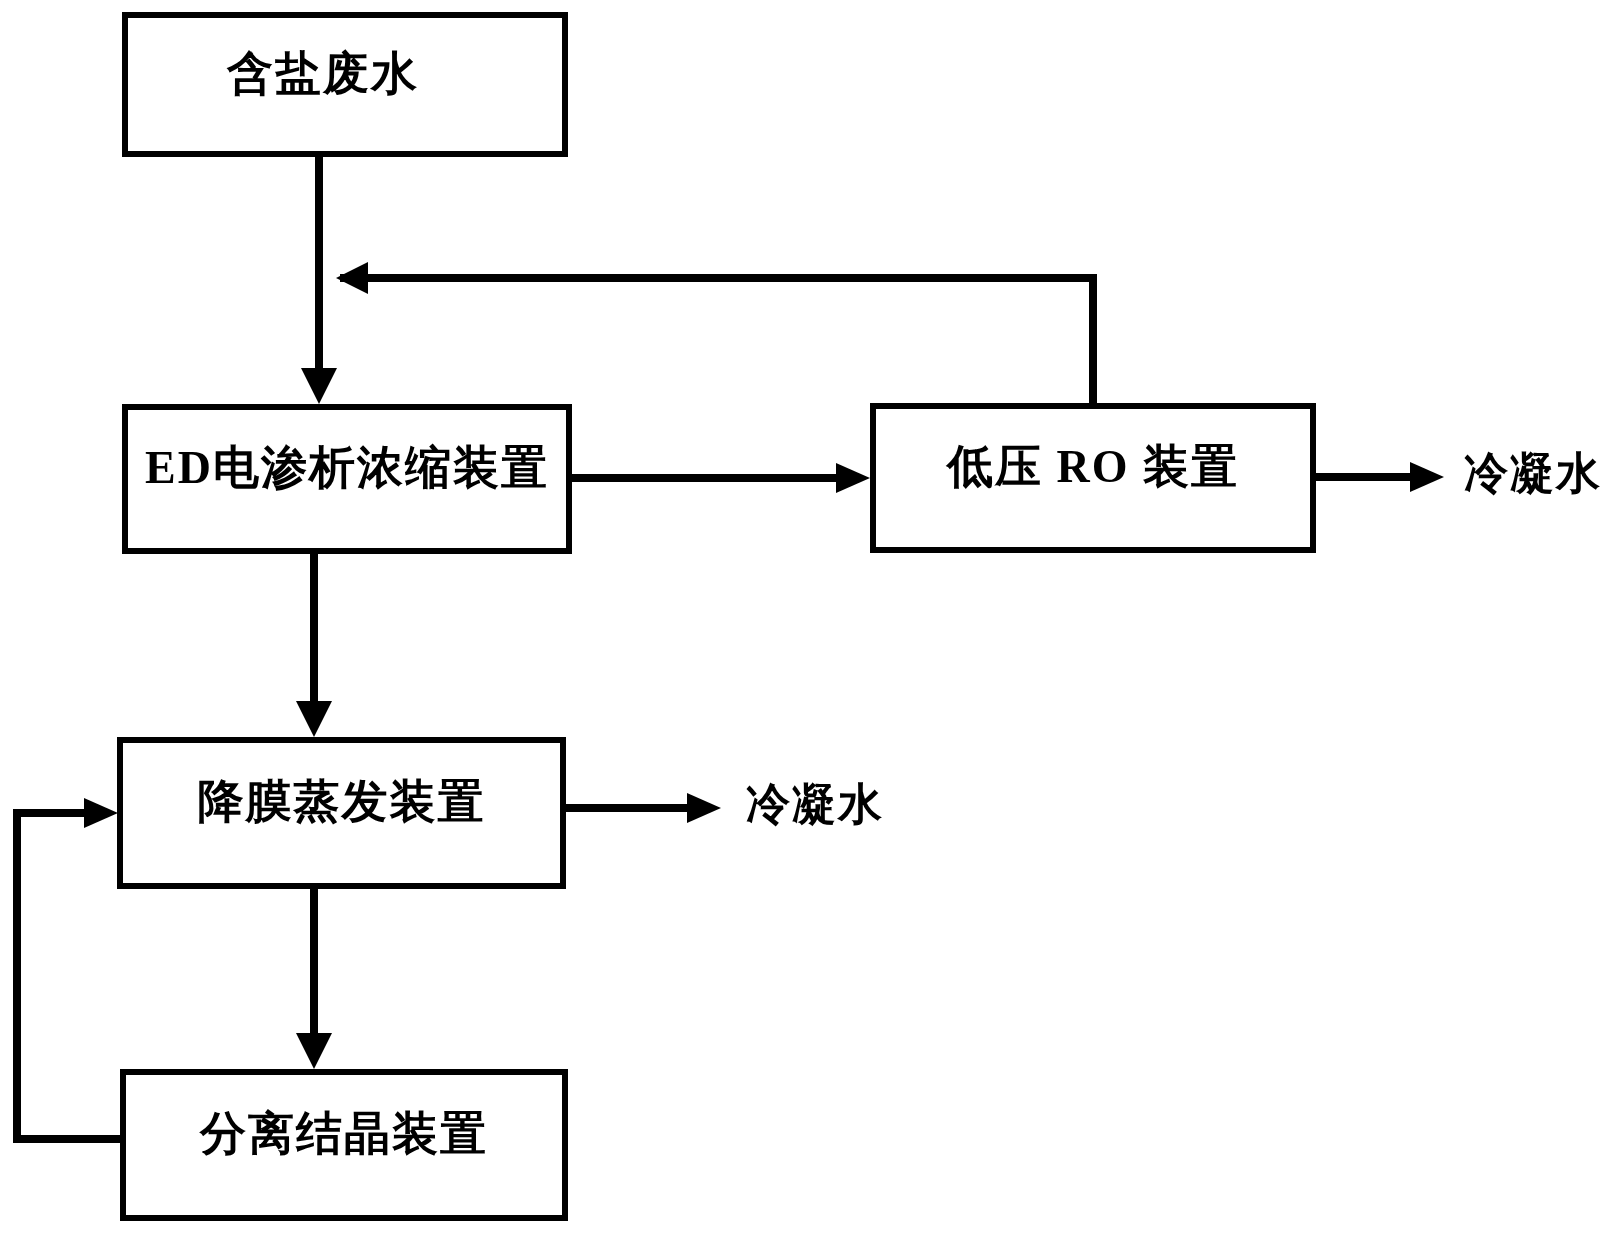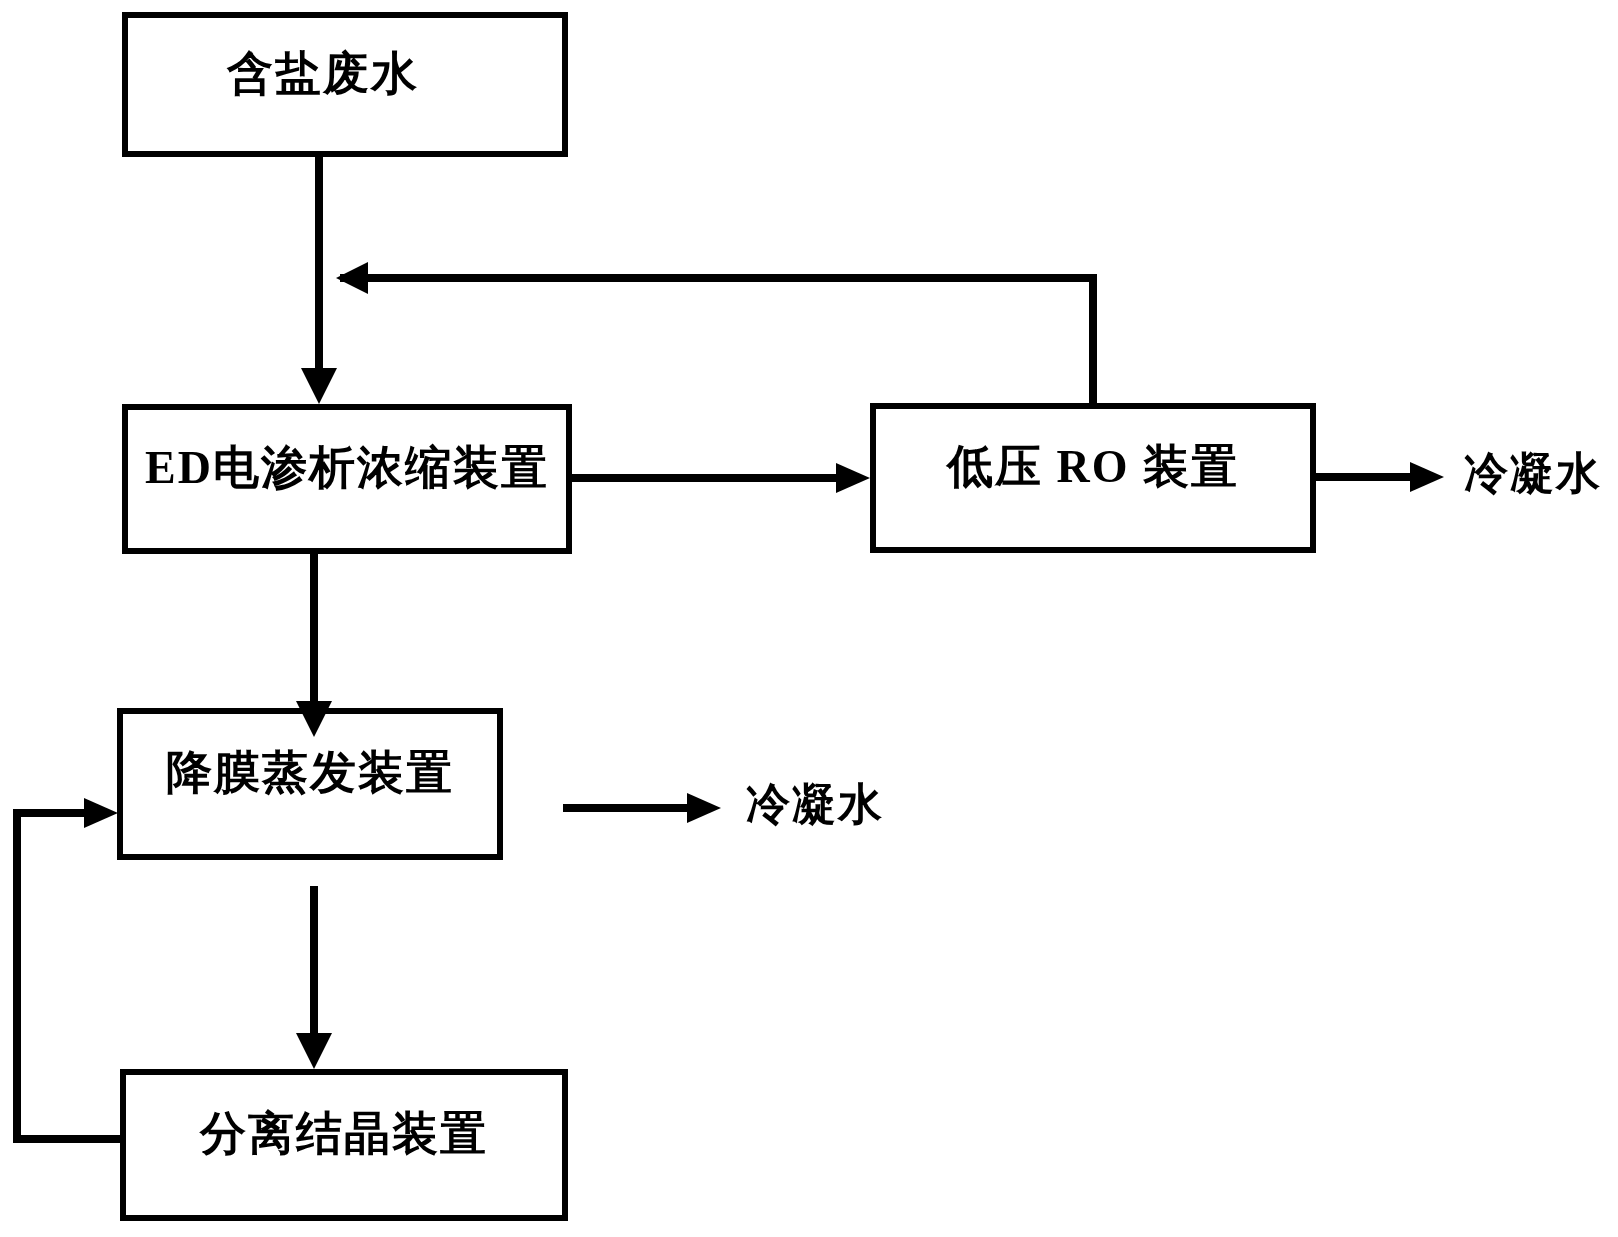--- a/index.html
+++ b/index.html
@@ -66,21 +66,21 @@
   </div>
 
   <div class="node" style="left:122px; top:404px; width:450px; height:150px;">
     <span class="lbl">ED电渗析浓缩装置</span>
   </div>
 
   <div class="node" style="left:870px; top:403px; width:446px; height:150px;">
     <span class="lbl">低压 RO 装置</span>
   </div>
 
-  <div class="node" style="left:117px; top:708px; width:386px; height:152px;">
+  <div class="node" style="left:117px; top:737px; width:449px; height:152px;">
     <span class="lbl">降膜蒸发装置</span>
   </div>
 
   <div class="node" style="left:120px; top:1069px; width:448px; height:152px;">
     <span class="lbl">分离结晶装置</span>
   </div>
 
   <div class="vline" style="left:315px; top:155px; width:8px; height:215px;"></div>
   <div class="ah ah-down" style="left:301px; top:368px;"></div>
 

